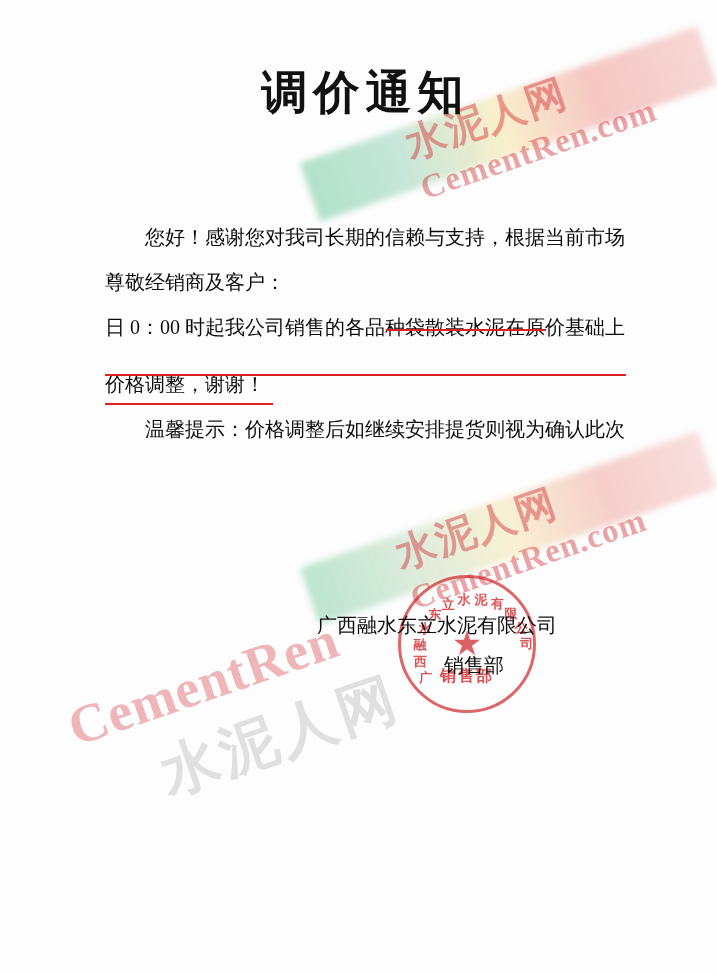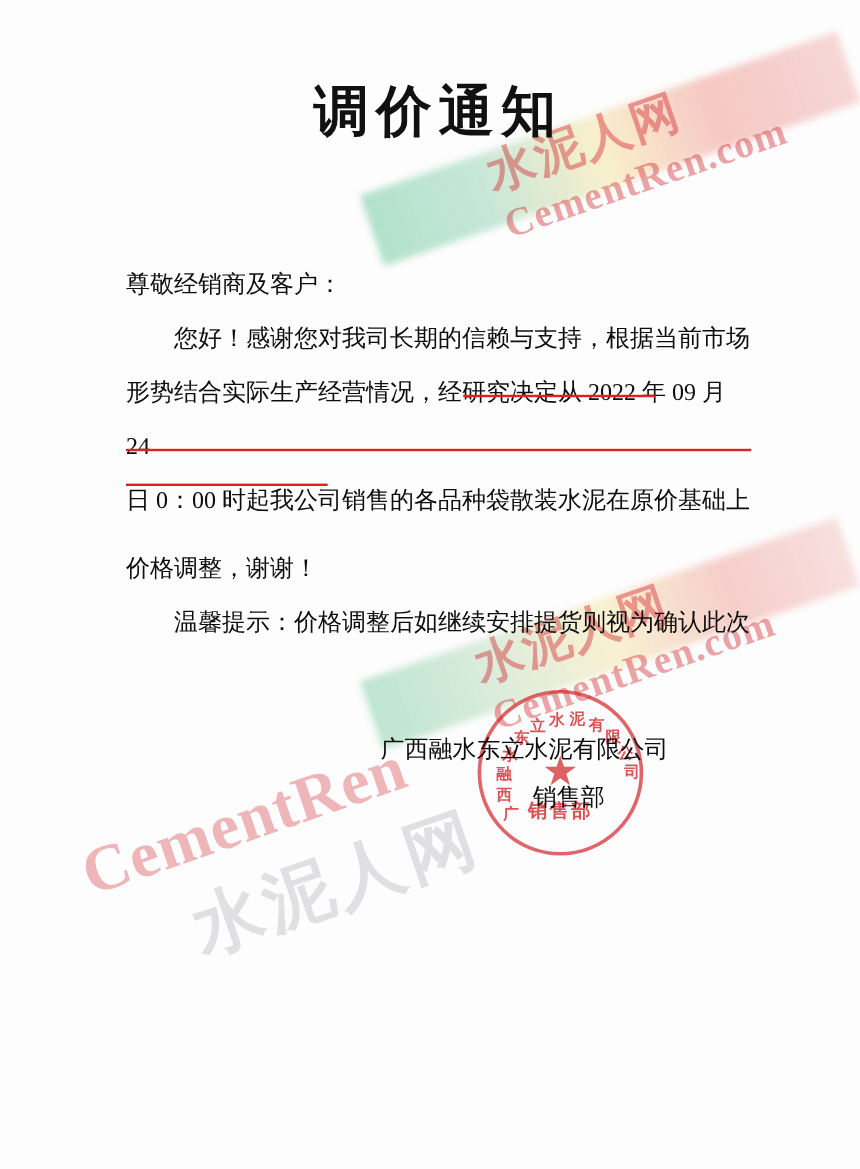--- a/index.html
+++ b/index.html
@@ -229,23 +229,22 @@
     <div class="wm-cn">水泥人网</div>
     <div class="wm-en">CementRen.com</div>
   </div>
 
   <div class="wm" id="wm3">CementRen</div>
   <div class="wm" id="wm4">水泥人网</div>
 
   <div class="doc-title">调价通知</div>
 
   <div class="body-block">
+    <p class="p indent">您好！感谢您对我司长期的信赖与支持，根据当前市场</p>
     <p class="p">尊敬经销商及客户：</p>
-    <p class="p indent">您好！感谢您对我司长期的信赖与支持，根据当前市场</p>
-    <p class="p">形势结合实际生产经营情况，经研究决定从 2022 年 09 月 24</p>
     <p class="p">日 0：00 时起我公司销售的各品种袋散装水泥在原价基础上</p>
     <div class="gap"></div>
     <p class="p">价格调整，谢谢！</p>
     <p class="p indent">温馨提示：价格调整后如继续安排提货则视为确认此次</p>
     <div class="gap"></div>
   </div>
 
   <div class="uline" id="ul1"></div>
   <div class="uline" id="ul2"></div>
   <div class="uline" id="ul3"></div>

